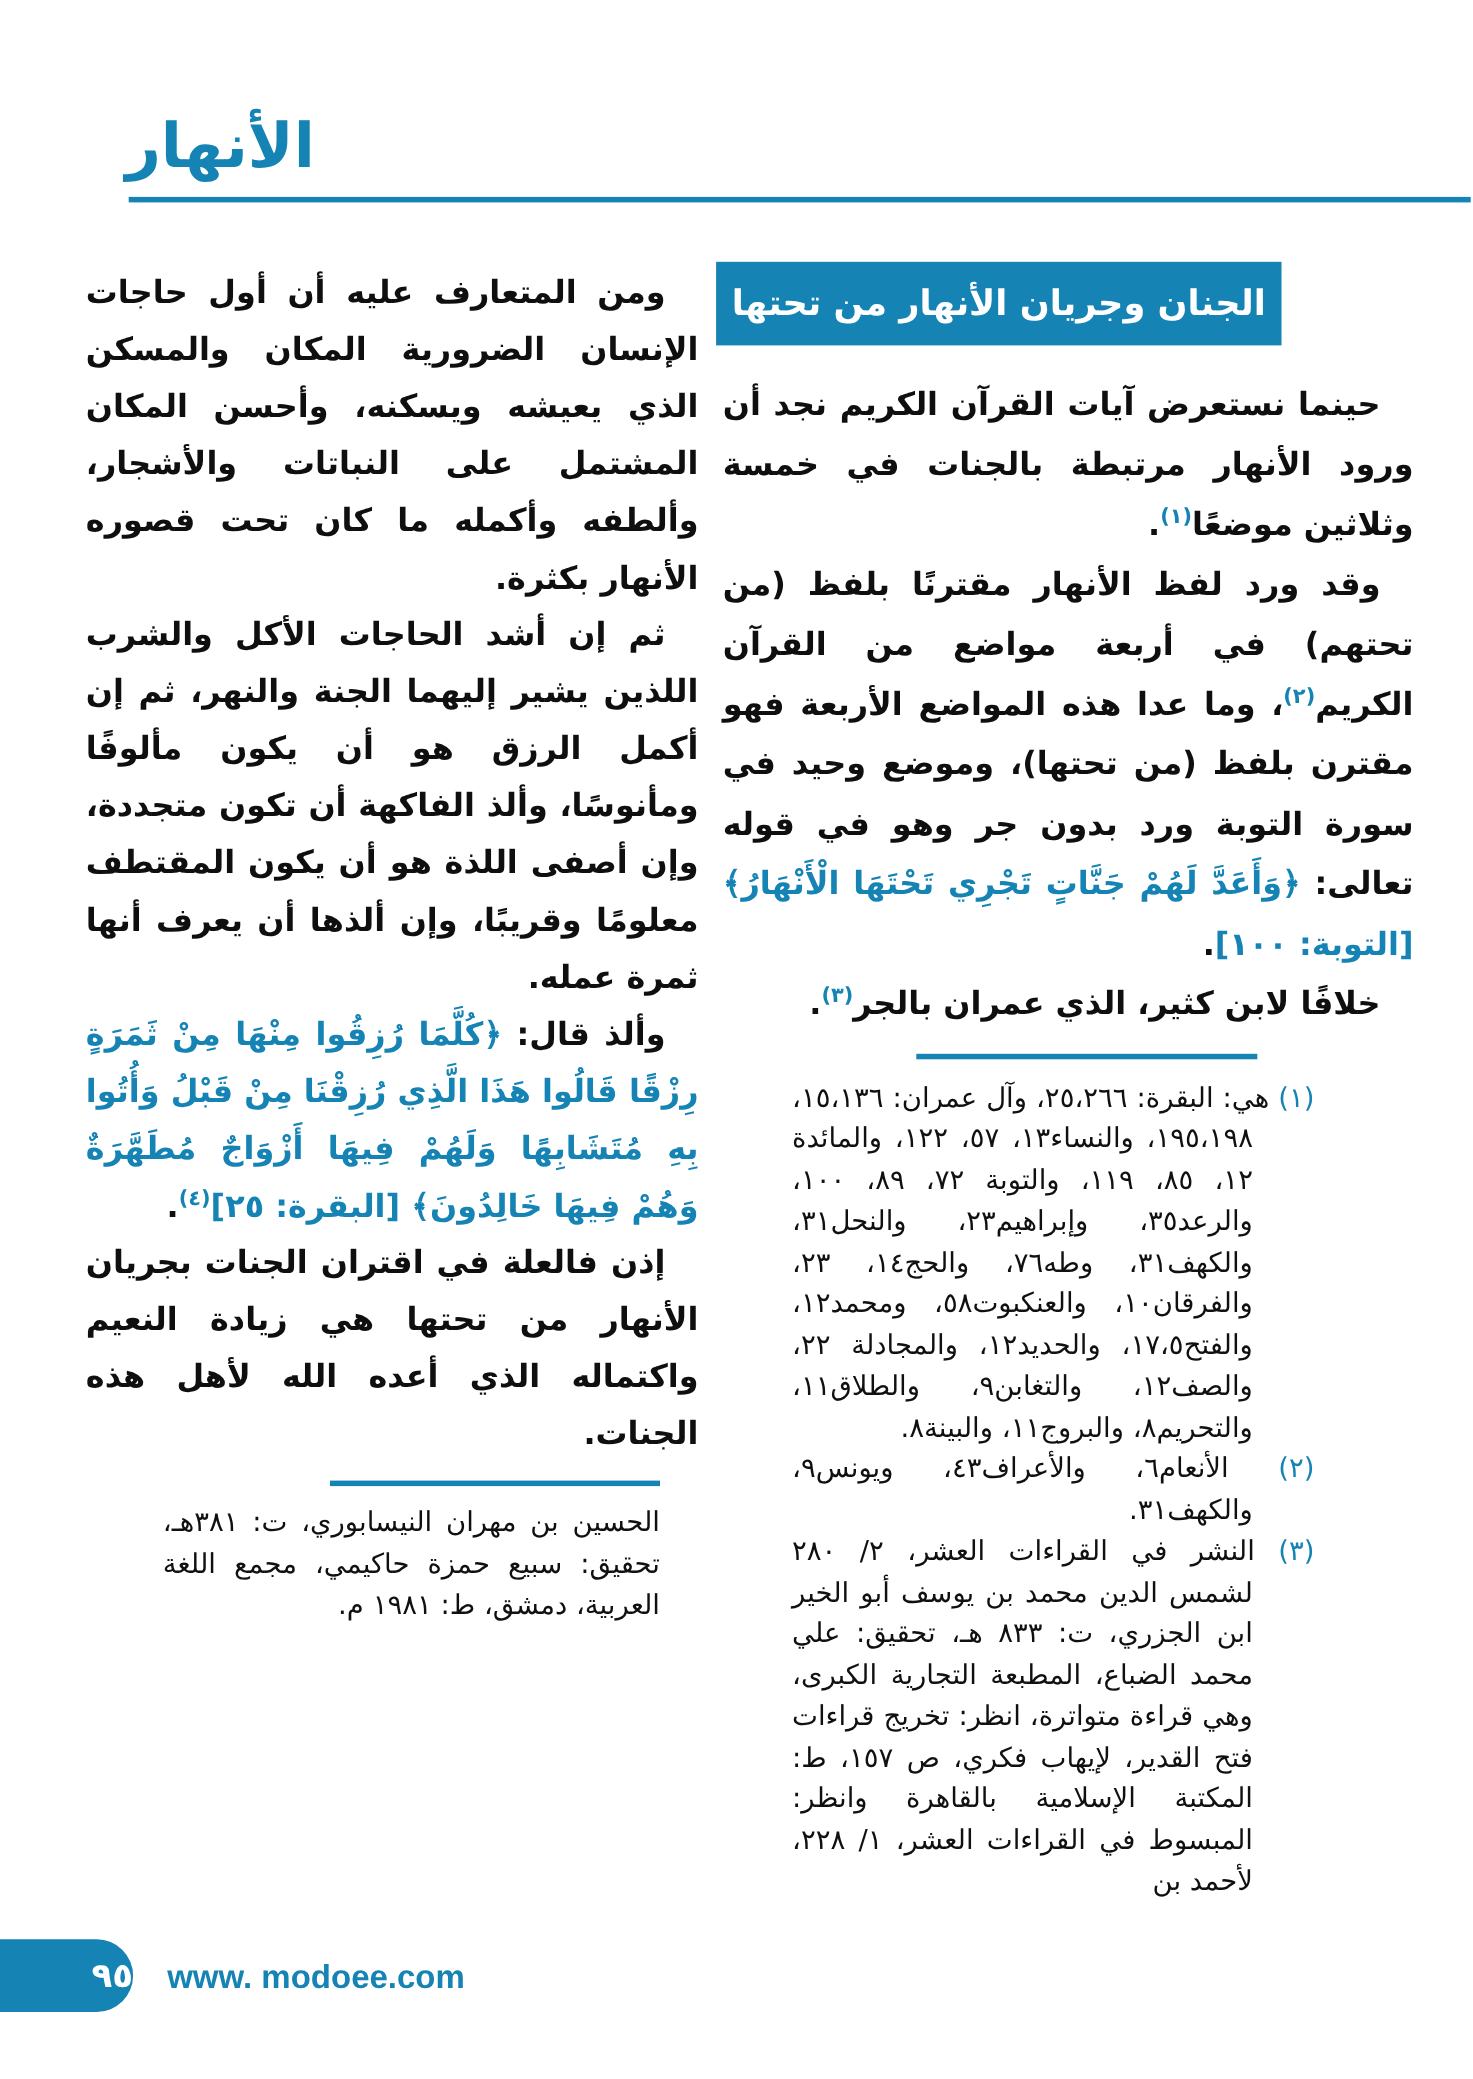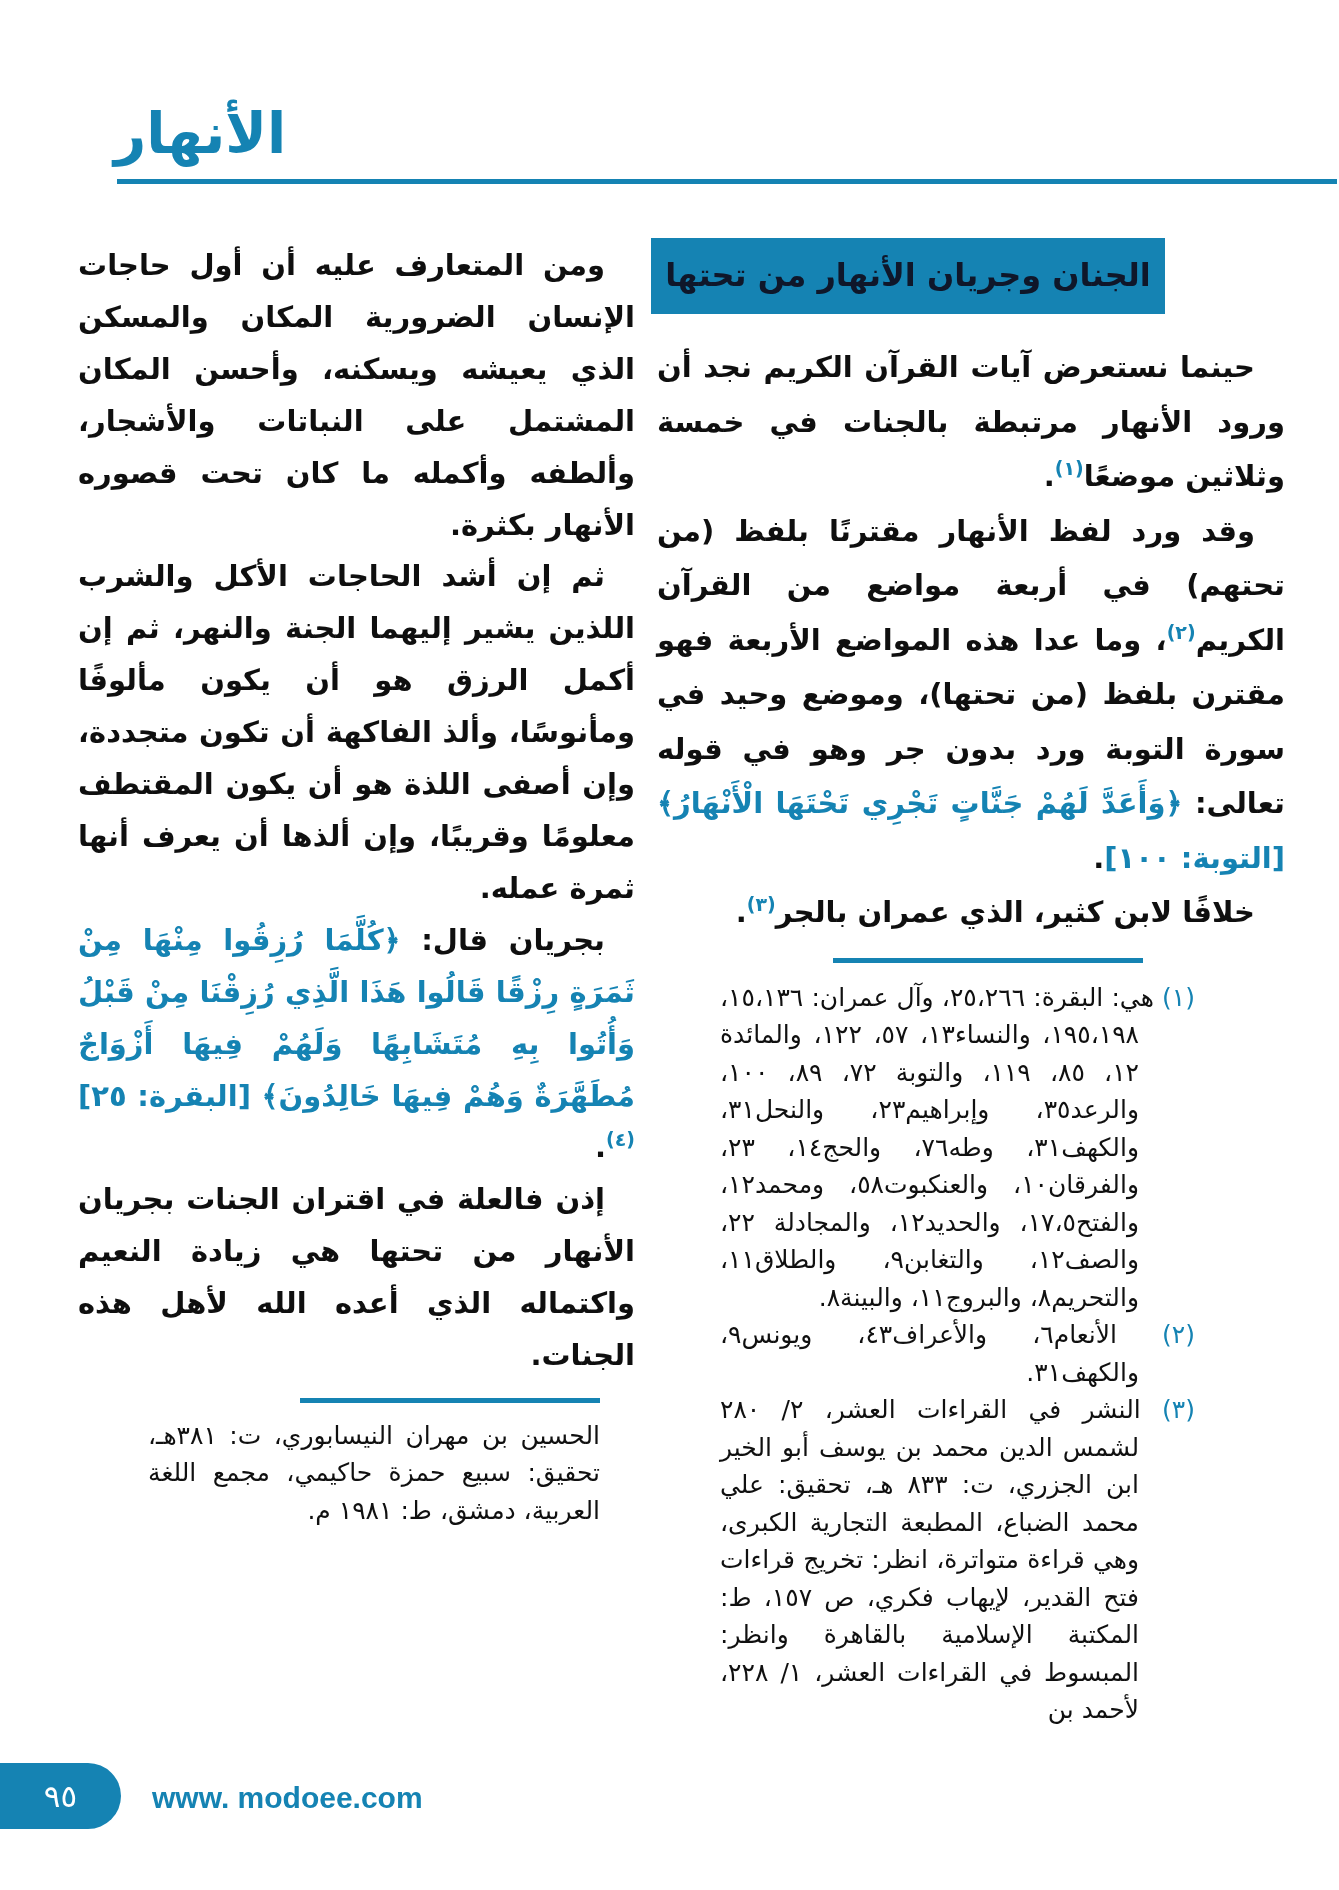--- a/index.html
+++ b/index.html
@@ -17,21 +17,21 @@
     background:var(--accent);
   }
   .columns {
     position:absolute; top:228px; right:54px; width:1207px;
     display:flex; gap:22px; direction:rtl;
   }
   .col-right { width:628px; }
   .col-left  { width:557px; padding-top:12px; }
   .banner {
     width:502px; margin:10px 120px 26px 0; background:var(--accent);
-    color:#0f172a; font-size:32px; font-weight:bold; text-align:center;
+    color:#ffffff; font-size:32px; font-weight:bold; text-align:center;
     padding:18px 6px 20px 6px;
   }
   .body-para {
     margin:0; font-size:29px; font-weight:bold; color:#0f0f0f;
     text-align:justify; line-height:1.88; text-indent:30px; direction:rtl;
   }
   .col-left .body-para { line-height:1.79; }
   .seg-normal {}
   .seg-quran { color:var(--accent); }
   .seg-ref   { color:var(--accent); }
@@ -43,22 +43,22 @@
   .footnotes-left  { width:452px; margin-right:35px; }
   .footnote {
     margin:0; font-size:25px; font-weight:normal; color:#101010;
     text-align:justify; line-height:1.5; direction:rtl;
   }
   .footnote.hanging { padding-right:56px; text-indent:-56px; }
   .fn-marker { color:var(--accent); }
   .page-badge {
     position:absolute; left:0; top:1763px; width:121px; height:66px;
     background:var(--accent); border-radius:0 34px 34px 0;
-    display:flex; align-items:center; justify-content:center;
-    color:#ffffff; font-size:31px; font-weight:normal;
+    display:flex; align-items:center; justify-content:flex-end;
+    color:#ffffff; font-size:31px; font-weight:bold;
   }
   .website {
     position:absolute; left:152px; top:1781px; direction:ltr;
     color:var(--accent); font-size:30px;
     font-family:"Liberation Sans", sans-serif;
     font-weight:bold;
   }
 </style>
 </head>
 <body>
@@ -78,21 +78,21 @@
     <div id="right-notes" class="footnotes-right">
         <p class="footnote hanging"><span class="fn-marker">(١) </span><span>هي: البقرة: ٢٥،٢٦٦، وآل عمران: ١٥،١٣٦، ١٩٥،١٩٨، والنساء١٣، ٥٧، ١٢٢، والمائدة ١٢، ٨٥، ١١٩، والتوبة ٧٢، ٨٩، ١٠٠، والرعد٣٥، وإبراهيم٢٣، والنحل٣١، والكهف٣١، وطه٧٦، والحج١٤، ٢٣، والفرقان١٠، والعنكبوت٥٨، ومحمد١٢، والفتح١٧،٥، والحديد١٢، والمجادلة ٢٢، والصف١٢، والتغابن٩، والطلاق١١، والتحريم٨، والبروج١١، والبينة٨.</span></p>
         <p class="footnote hanging"><span class="fn-marker">(٢) </span><span>الأنعام٦، والأعراف٤٣، ويونس٩، والكهف٣١.</span></p>
         <p class="footnote hanging"><span class="fn-marker">(٣) </span><span>النشر في القراءات العشر، ٢/ ٢٨٠ لشمس الدين محمد بن يوسف أبو الخير ابن الجزري، ت: ٨٣٣ هـ، تحقيق: علي محمد الضباع، المطبعة التجارية الكبرى، وهي قراءة متواترة، انظر: تخريج قراءات فتح القدير، لإيهاب فكري، ص ١٥٧، ط: المكتبة الإسلامية بالقاهرة وانظر: المبسوط في القراءات العشر، ١/ ٢٢٨، لأحمد بن</span></p>
       </div>
   </div>
   <div class="col-left">
     <div id="left-paras">
         <p class="body-para"><span class="seg-normal">ومن المتعارف عليه أن أول حاجات الإنسان الضرورية المكان والمسكن الذي يعيشه ويسكنه، وأحسن المكان المشتمل على النباتات والأشجار، وألطفه وأكمله ما كان تحت قصوره الأنهار بكثرة.</span></p>
         <p class="body-para"><span class="seg-normal">ثم إن أشد الحاجات الأكل والشرب اللذين يشير إليهما الجنة والنهر، ثم إن أكمل الرزق هو أن يكون مألوفًا ومأنوسًا، وألذ الفاكهة أن تكون متجددة، وإن أصفى اللذة هو أن يكون المقتطف معلومًا وقريبًا، وإن ألذها أن يعرف أنها ثمرة عمله.</span></p>
-        <p class="body-para"><span class="seg-normal">بجريان قال: </span><span class="seg-quran">﴿كُلَّمَا رُزِقُوا مِنْهَا مِنْ ثَمَرَةٍ رِزْقًا قَالُوا هَذَا الَّذِي رُزِقْنَا مِنْ قَبْلُ وَأُتُوا بِهِ مُتَشَابِهًا وَلَهُمْ فِيهَا أَزْوَاجٌ مُطَهَّرَةٌ وَهُمْ فِيهَا خَالِدُونَ﴾</span><span class="seg-ref"> [البقرة: ٢٥]</span><span class="seg-sup">(٤)</span><span class="seg-normal">.</span></p>
+        <p class="body-para"><span class="seg-normal">وألذ قال: </span><span class="seg-quran">﴿كُلَّمَا رُزِقُوا مِنْهَا مِنْ ثَمَرَةٍ رِزْقًا قَالُوا هَذَا الَّذِي رُزِقْنَا مِنْ قَبْلُ وَأُتُوا بِهِ مُتَشَابِهًا وَلَهُمْ فِيهَا أَزْوَاجٌ مُطَهَّرَةٌ وَهُمْ فِيهَا خَالِدُونَ﴾</span><span class="seg-ref"> [البقرة: ٢٥]</span><span class="seg-sup">(٤)</span><span class="seg-normal">.</span></p>
         <p class="body-para"><span class="seg-normal">إذن فالعلة في اقتران الجنات بجريان الأنهار من تحتها هي زيادة النعيم واكتماله الذي أعده الله لأهل هذه الجنات.</span></p>
       </div>
     <div class="fn-separator"></div>
     <div id="left-notes" class="footnotes-left">
         <p class="footnote"><span>الحسين بن مهران النيسابوري، ت: ٣٨١هـ، تحقيق: سبيع حمزة حاكيمي، مجمع اللغة العربية، دمشق، ط: ١٩٨١ م.</span></p>
       </div>
   </div>
 </div>
 
 <div class="page-badge">

